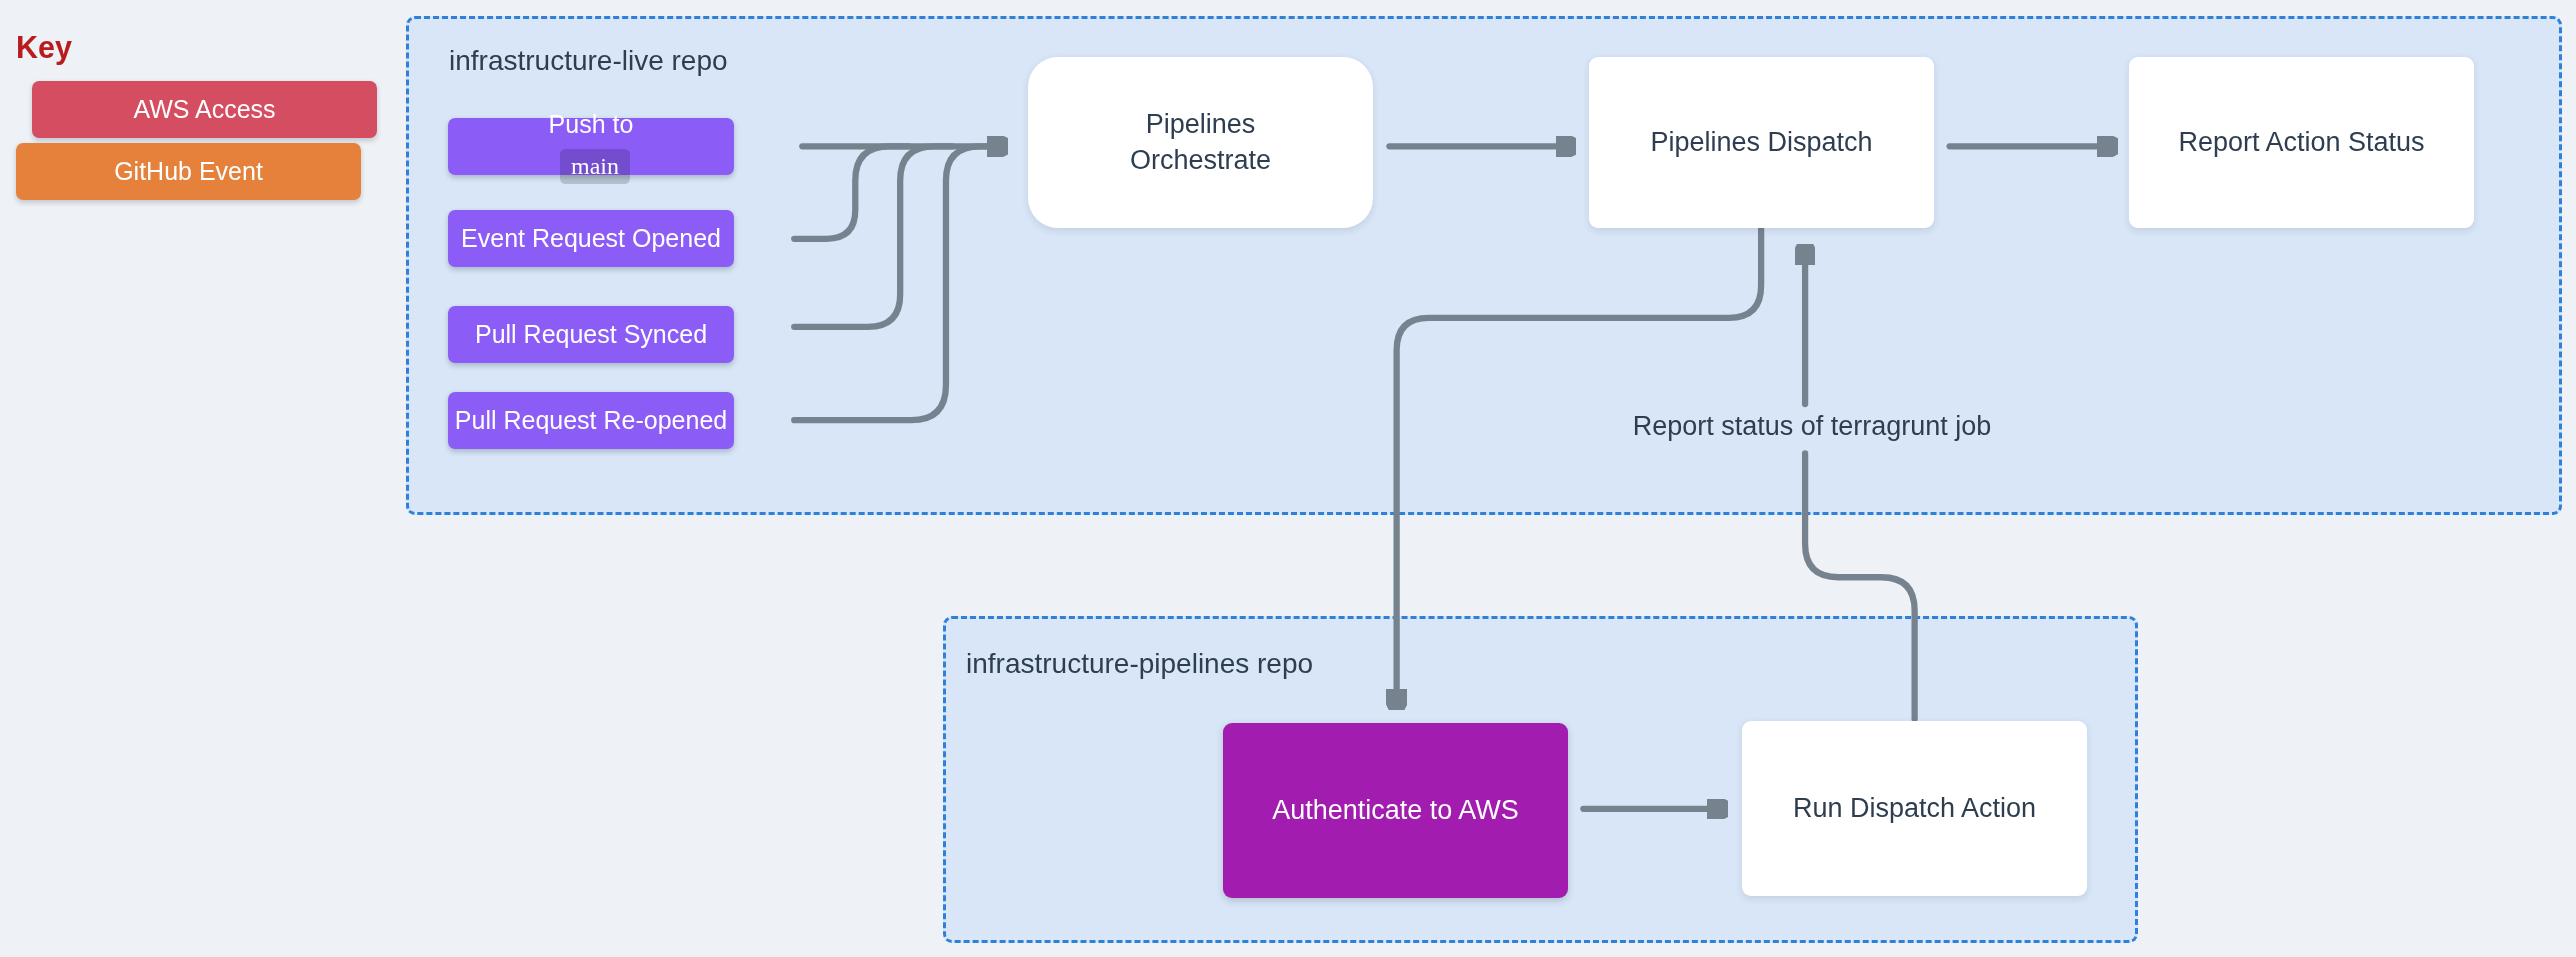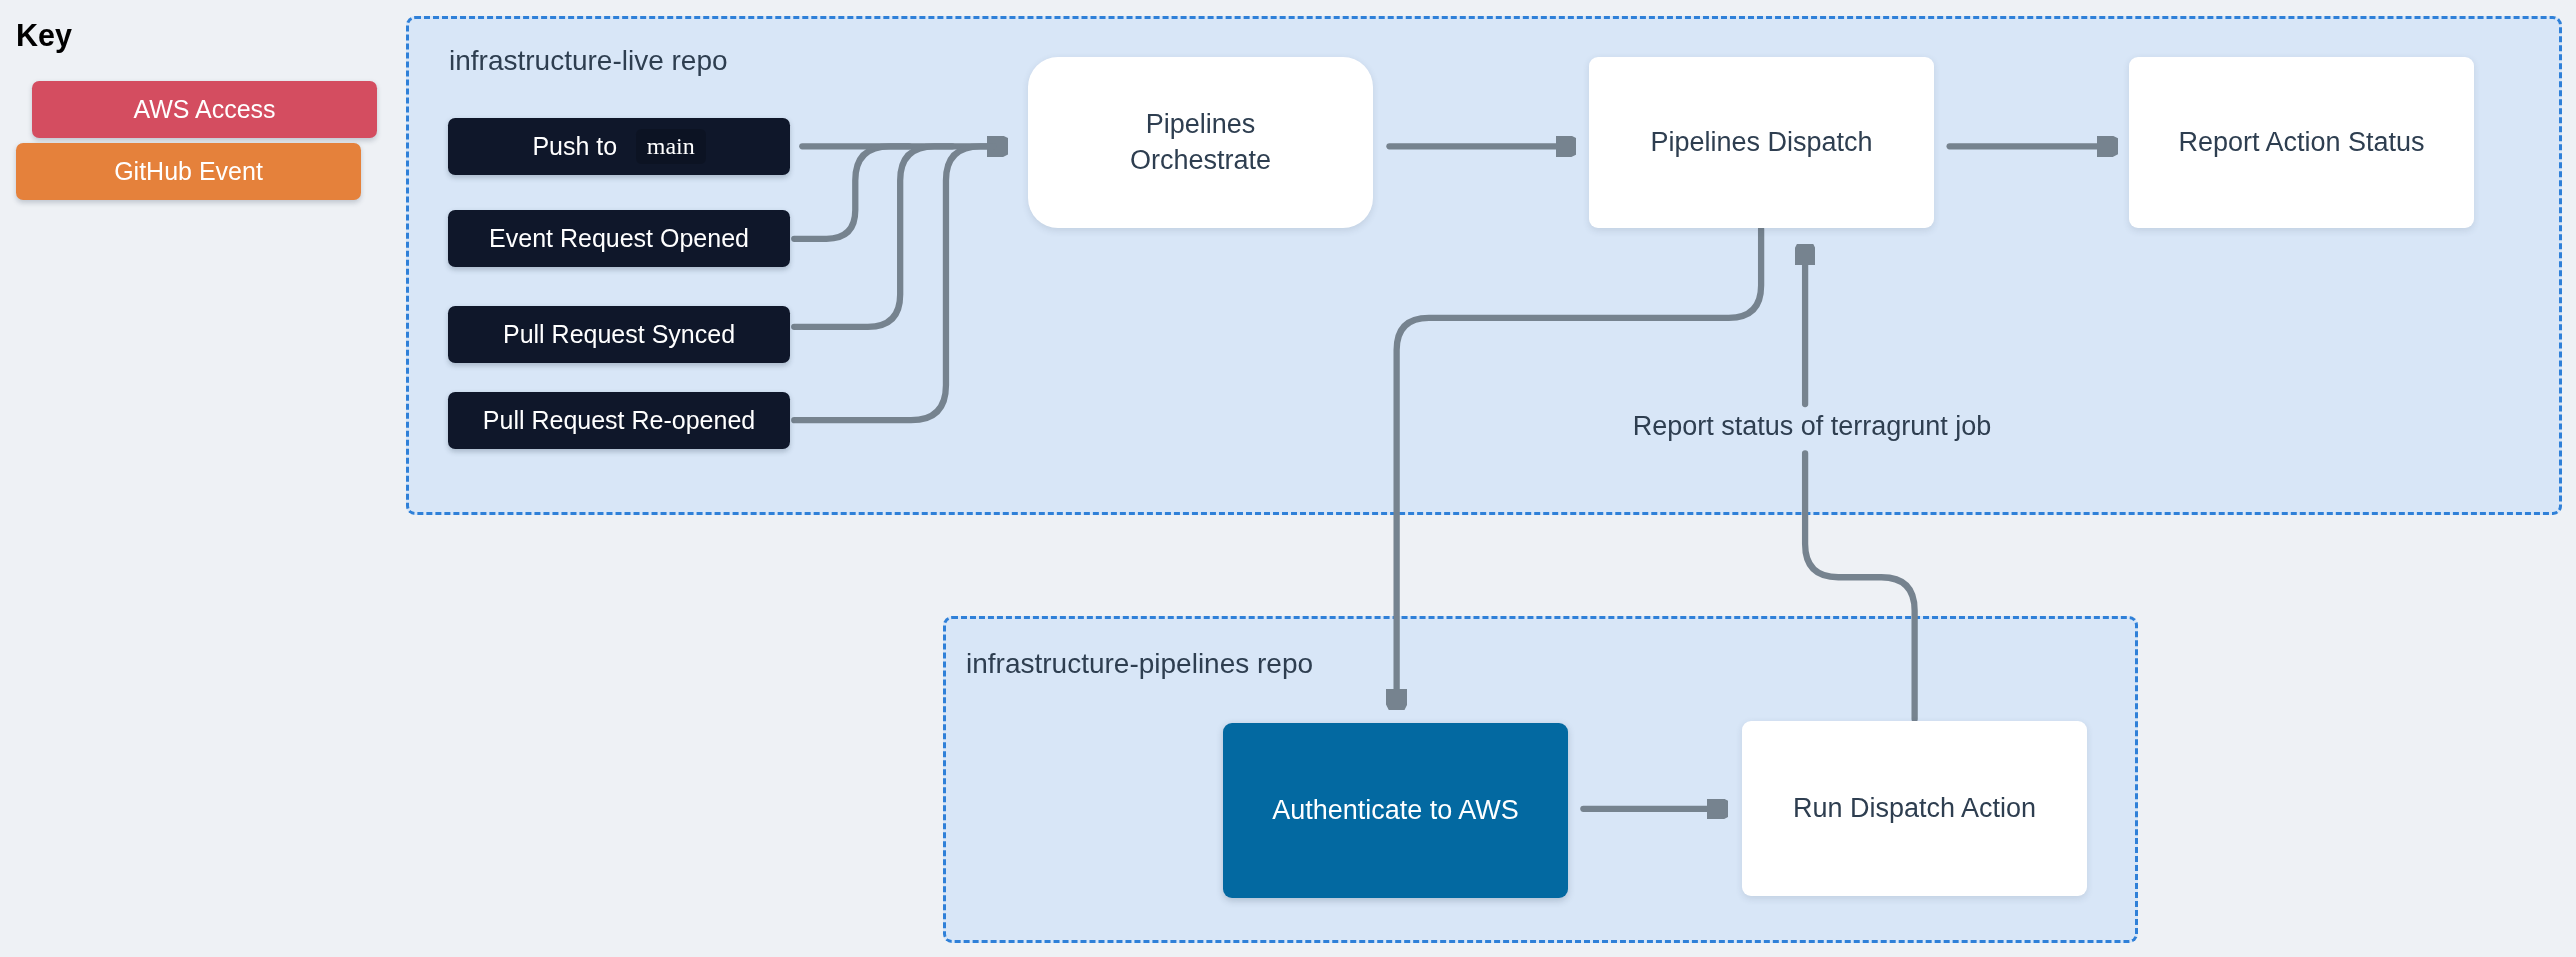--- a/index.html
+++ b/index.html
@@ -10,24 +10,24 @@
     width: 2576px;
     height: 957px;
     background: #EEF1F5;
     font-family: "Liberation Sans", sans-serif;
     overflow: hidden;
   }
 
   
   .key-title {
     position: absolute;
-    left: 16px; top: 18px;
+    left: 16px; top: 30px;
     font-size: 30.5px;
     font-weight: bold;
-    color: #000000;
+    color: #b91c1c;
   }
   .key-badge {
     position: absolute;
     left: 16px;
     width: 345px; height: 57px;
     border-radius: 7.2px;
     display: flex; align-items: center; justify-content: center;
     color: #ffffff;
     font-size: 25px;
     box-shadow: 0 2.7px 5.4px rgba(40,60,80,0.22);
@@ -54,29 +54,30 @@
     color: #2E3E50;
     z-index: 2;
   }
   #live-repo-label { left: 449px; top: 45px; }
   #pipelines-repo-label { left: 966px; top: 648px; }
 
   
   .event-btn {
     position: absolute;
     left: 448px;
-    width: 342px; height: 57px;
-    background: #0f172a;
+    width: 286px; height: 57px;
+    background: #8b5cf6;
     border-radius: 7.2px;
     display: flex; align-items: center; justify-content: center;
     gap: 10.8px;
     color: #ffffff;
     font-size: 25px;
     box-shadow: 0 2.7px 5.4px rgba(40,60,80,0.25);
     z-index: 3;
+    flex-direction: column;
   }
   #event-push { top: 118px; }
   #event-pr-opened { top: 210px; }
   #event-pr-synced { top: 294px; margin-top: 12px; }
   #event-pr-reopened { top: 392px; }
 
   .code-chip {
     background: rgba(0,0,0,0.16);
     border-radius: 5.4px;
     padding: 3.6px 10.8px;
@@ -99,21 +100,21 @@
     color: #2E3E50;
     box-shadow: 0 2.7px 7.2px rgba(40,60,80,0.12);
     z-index: 3;
   }
   #node-orchestrate { left: 1028px; top: 57px; border-radius: 30px; }
   #node-orchestrate .node-label { max-width: 198px; line-height: 1.3; }
   #node-dispatch { left: 1589px; top: 57px; }
   #node-report { left: 2129px; top: 57px; }
   #node-auth {
     left: 1223px; top: 723px; height: 175px;
-    background: #0369a1; color: #ffffff;
+    background: #a21caf; color: #ffffff;
     box-shadow: 0 2.7px 7.2px rgba(40,60,80,0.22);
   }
   #node-run { left: 1742px; top: 721px; height: 175px; }
 
   
   .annotation {
     position: absolute;
     left: 1592px; top: 411px;
     width: 440px;
     text-align: center;

